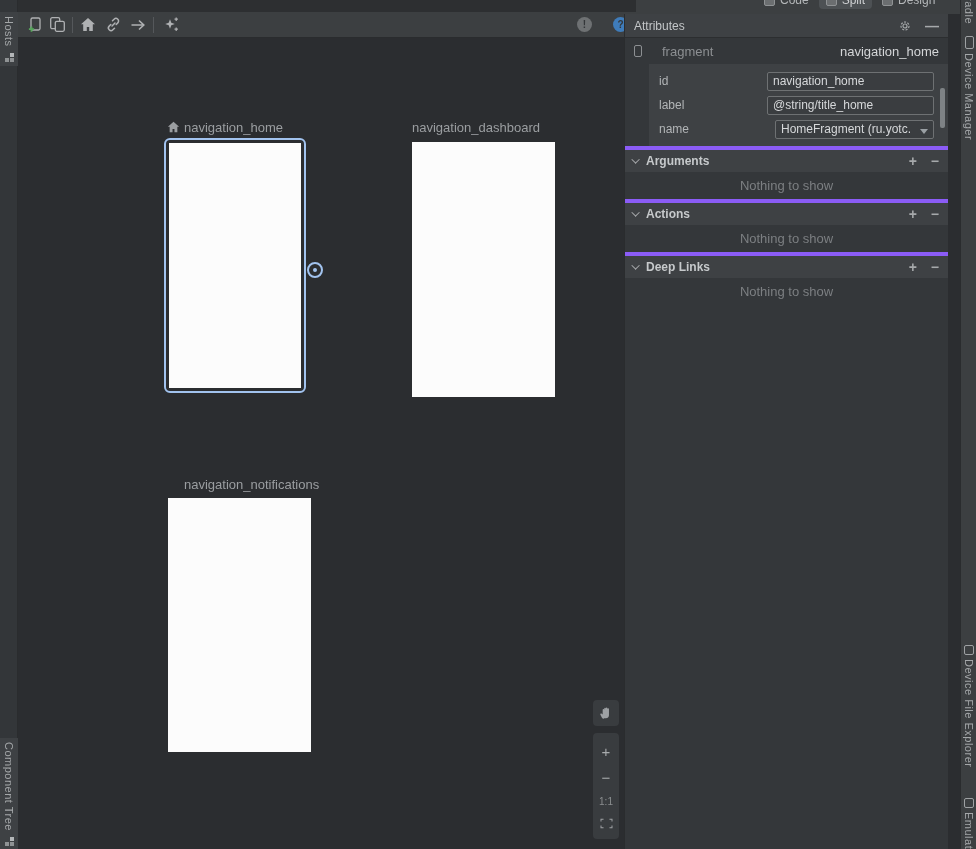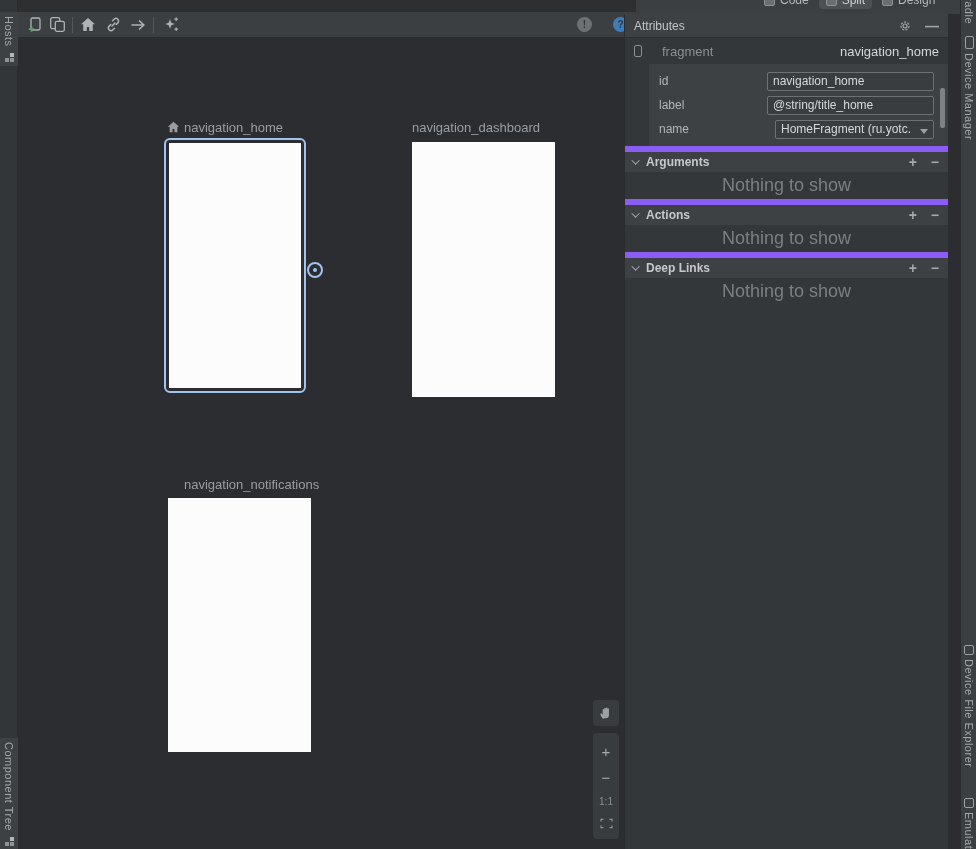--- a/index.html
+++ b/index.html
@@ -82,29 +82,29 @@
   .frow { display:flex; align-items:center; height:22px; margin-bottom:2px; }
   .flabel { width:116px; color:#b2b5b7; font-size:12px; }
   .frow input, .combo { flex:1; height:19px; background:#3a3d40; border:1px solid #6e7173;
                         color:#d6d8da; font-size:12px; font-family:"Liberation Sans",sans-serif;
                         padding:0 5px; border-radius:2px; }
   .combo { position:relative; display:flex; align-items:center; padding-right:18px; overflow:hidden; white-space:nowrap; }
   .combo-arrow { position:absolute; right:5px; top:8px; width:0; height:0;
                  border-left:4px solid transparent; border-right:4px solid transparent;
                  border-top:5px solid #9aa0a4; }
 
-  .section-header { height:26px; background:#3e4144; border-top:6px solid #8b5cf6;
+  .section-header { height:26px; background:#3e4144; border-top:4px solid #8b5cf6;
                     display:flex; align-items:center; padding:0 9px; gap:6px; }
   .chev { width:6px; height:6px; border-left:1.5px solid #a6a9ab; border-bottom:1.5px solid #a6a9ab;
           transform:rotate(-45deg) translateY(-2px); }
   .section-title { color:#c6c9cb; font-weight:bold; font-size:12px; }
   .sh-icons { margin-left:auto; display:flex; gap:14px; align-items:center; }
   .pm-glyph { color:#a6a9ab; font-size:14px; font-weight:bold; line-height:1; }
   .section-body { height:27px; background:#34373a; display:flex; align-items:center; justify-content:center; }
-  .empty-text { color:#7c7f82; font-size:18px; }
+  .empty-text { color:#7c7f82; font-size:13px; }
 
   .panel-thumb { position:absolute; right:3px; top:74px; width:5px; height:40px; background:#7e8285; border-radius:2px; }
 
   svg { display:block; }
 </style>
 </head>
 <body>
 
 <div class="app">
 

